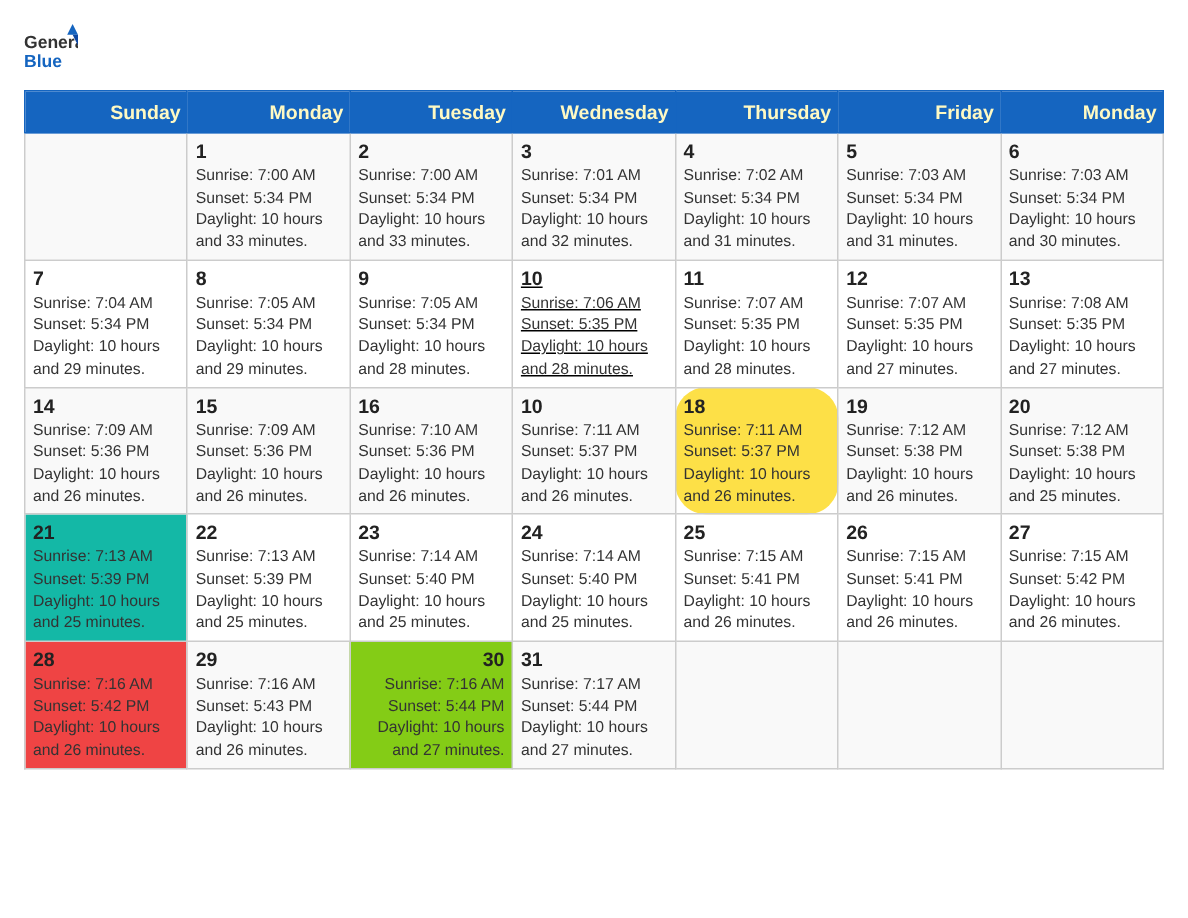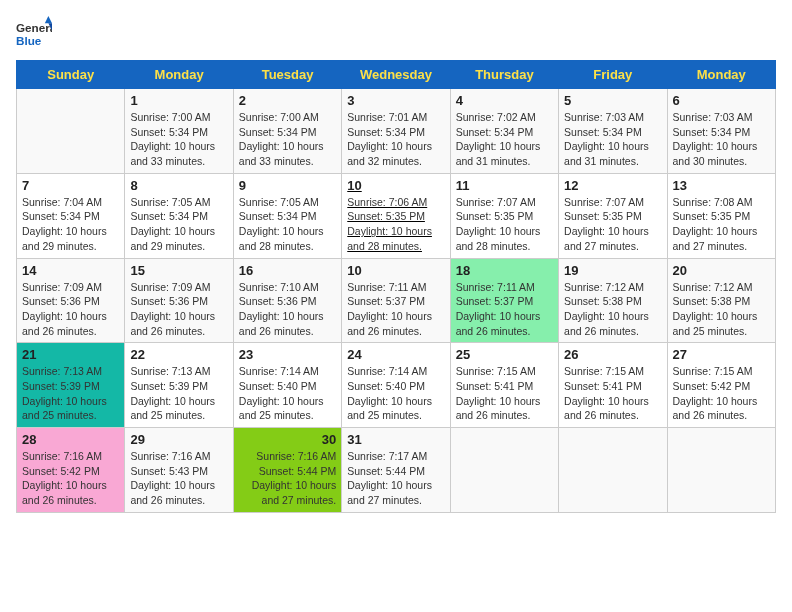--- a/index.html
+++ b/index.html
@@ -38,23 +38,23 @@
       color: #444;
       margin-top: 2px;
     }
     .calendar {
       width: 100%;
       border-collapse: collapse;
       font-size: 11px;
     }
     .calendar thead th {
       background-color: #1565C0;
-      color: #fde047;
+      color: #fef9c3;
       padding: 6px 4px;
-      text-align: center;
+      text-align: right;
       font-size: 13px;
       font-weight: bold;
       border: 1px solid #1565C0;
     }
     .calendar tbody td {
       border: 1px solid #ccc;
       vertical-align: top;
       padding: 4px 5px;
       width: 108px;
       min-height: 80px;
@@ -180,21 +180,21 @@
           <div class="day-detail">Sunrise: 7:09 AM<br>Sunset: 5:36 PM<br>Daylight: 10 hours<br>and 26 minutes.</div>
         </td>
         <td style="background: rgb(249, 249, 249);">
           <span class="day-num">16</span>
           <div class="day-detail">Sunrise: 7:10 AM<br>Sunset: 5:36 PM<br>Daylight: 10 hours<br>and 26 minutes.</div>
         </td>
         <td style="background: rgb(249, 249, 249);">
           <span class="day-num">10</span>
           <div class="day-detail">Sunrise: 7:11 AM<br>Sunset: 5:37 PM<br>Daylight: 10 hours<br>and 26 minutes.</div>
         </td>
-        <td style="background: #86efac;">
+        <td style="background: #fde047; border-radius: 21px;">
           <span class="day-num">18</span>
           <div class="day-detail">Sunrise: 7:11 AM<br>Sunset: 5:37 PM<br>Daylight: 10 hours<br>and 26 minutes.</div>
         </td>
         <td style="background: rgb(249, 249, 249);">
           <span class="day-num">19</span>
           <div class="day-detail">Sunrise: 7:12 AM<br>Sunset: 5:38 PM<br>Daylight: 10 hours<br>and 26 minutes.</div>
         </td>
         <td style="background: rgb(249, 249, 249);">
           <span class="day-num">20</span>
           <div class="day-detail">Sunrise: 7:12 AM<br>Sunset: 5:38 PM<br>Daylight: 10 hours<br>and 25 minutes.</div>
@@ -224,21 +224,21 @@
         <td style="background: rgb(255, 255, 255);">
           <span class="day-num">26</span>
           <div class="day-detail">Sunrise: 7:15 AM<br>Sunset: 5:41 PM<br>Daylight: 10 hours<br>and 26 minutes.</div>
         </td>
         <td style="background: rgb(255, 255, 255);">
           <span class="day-num">27</span>
           <div class="day-detail">Sunrise: 7:15 AM<br>Sunset: 5:42 PM<br>Daylight: 10 hours<br>and 26 minutes.</div>
         </td>
       </tr>
       <tr>
-        <td style="background: #f9a8d4; margin-top: 40px;">
+        <td style="background: #ef4444; margin-top: 40px;">
           <span class="day-num">28</span>
           <div class="day-detail">Sunrise: 7:16 AM<br>Sunset: 5:42 PM<br>Daylight: 10 hours<br>and 26 minutes.</div>
         </td>
         <td style="background: rgb(249, 249, 249);">
           <span class="day-num">29</span>
           <div class="day-detail">Sunrise: 7:16 AM<br>Sunset: 5:43 PM<br>Daylight: 10 hours<br>and 26 minutes.</div>
         </td>
         <td style="background: #84cc16; text-align: right;">
           <span class="day-num">30</span>
           <div class="day-detail">Sunrise: 7:16 AM<br>Sunset: 5:44 PM<br>Daylight: 10 hours<br>and 27 minutes.</div>

